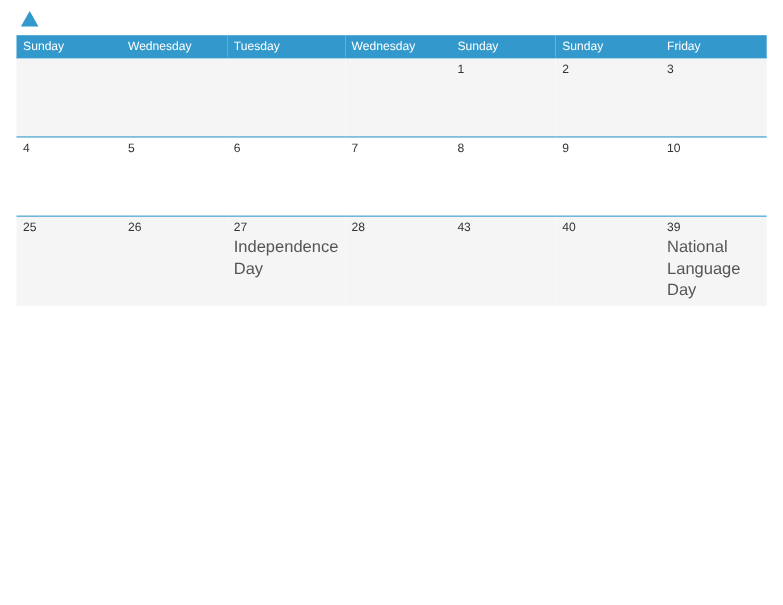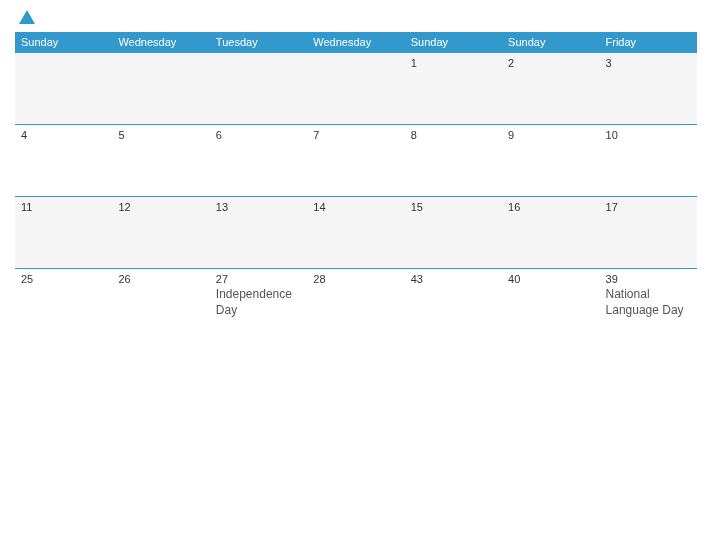--- a/index.html
+++ b/index.html
@@ -94,21 +94,21 @@
     .calendar tbody tr:nth-child(even) td {
       background: #fff;
     }
     .day-number {
       font-size: 11px;
       color: #333;
       display: block;
       margin-bottom: 2px;
     }
     .holiday-text {
-      font-size: 12px;
+      font-size: 15px;
       color: #555;
       line-height: 1.3;
       margin-top: 32px;
     }
   </style>
 </head>
 <body>
 
 <div class="page">
 
@@ -170,43 +170,20 @@
           </td>
           <td>
             <span class="day-number">9</span>
           </td>
           <td>
             <span class="day-number">10</span>
           </td>
         </tr>
         <tr>
           <td>
-            <span class="day-number">11</span>
-          </td>
-          <td>
-            <span class="day-number">12</span>
-          </td>
-          <td>
-            <span class="day-number">13</span>
-          </td>
-          <td>
-            <span class="day-number">14</span>
-          </td>
-          <td>
-            <span class="day-number">15</span>
-          </td>
-          <td>
-            <span class="day-number">16</span>
-          </td>
-          <td>
-            <span class="day-number">17</span>
-          </td>
-        </tr>
-        <tr>
-          <td>
             <span class="day-number">25</span>
           </td>
           <td>
             <span class="day-number">26</span>
           </td>
           <td><span class="day-number">27</span><span class="holiday-text">Independence Day</span></td>
           <td>
             <span class="day-number">28</span>
           </td>
           <td>

